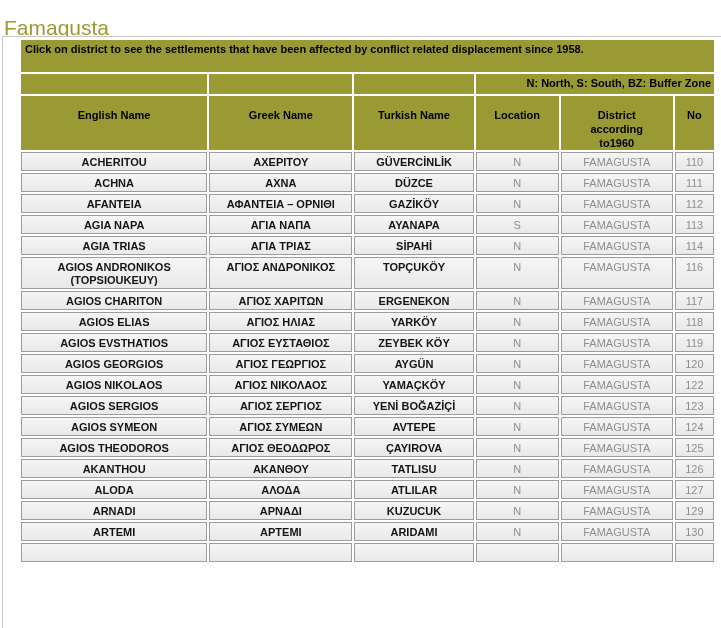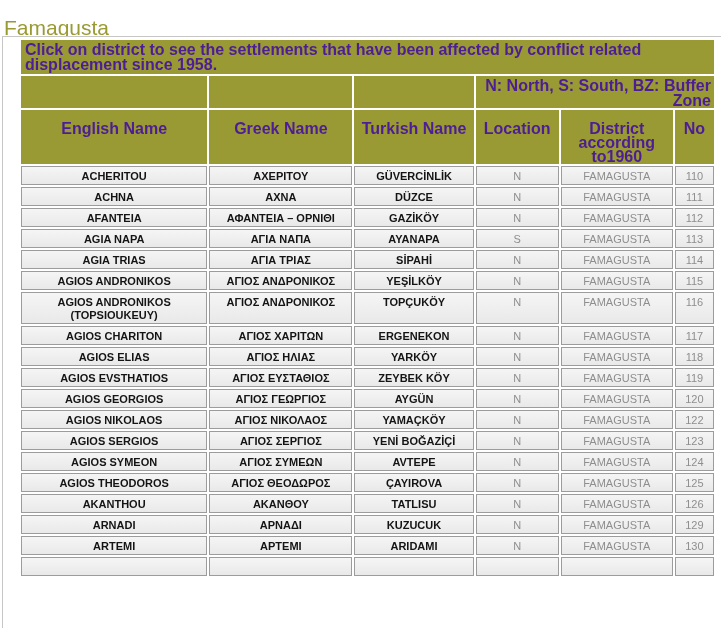--- a/index.html
+++ b/index.html
@@ -16,22 +16,22 @@
     border:1px solid #C6C6C6;border-bottom:none;
     padding:1px 0 0 16px;box-sizing:content-box;background:#fff;
   }
   table{
     border-collapse:separate;border-spacing:2px;table-layout:fixed;
     width:697px;
   }
   td,th{box-sizing:border-box;overflow:hidden;}
   
   .olive{
-    background:#9A9A35;color:#4c1d95;border:none;
-    font-size:16px;font-weight:bold;vertical-align:top;
+    background:#9A9A35;color:#000000;border:none;
+    font-size:11px;font-weight:bold;vertical-align:top;
   }
   td.banner-cell{height:32px;padding:2px 4px;line-height:15px;text-align:left;}
   td.note-spacer{height:20px;}
   td.note-cell{height:20px;padding:2px 3px 0 0;text-align:right;line-height:15px;margin-top:22px;}
   th.col-head{
     height:52px;padding:12px 2px 0 2px;text-align:center;line-height:14px;
     white-space:pre-line;
   }
   
   .data-row td, .sliver td{
@@ -119,28 +119,20 @@
 
   <tr class="data-row">
     <td class="name">AGIA TRIAS</td>
     <td class="name">ΑΓΙΑ ΤΡΙΑΣ</td>
     <td class="name">SİPAHİ</td>
     <td class="meta">N</td>
     <td class="meta">FAMAGUSTA</td>
     <td class="meta">114</td>
   </tr>
 
-  <tr class="data-row">
-    <td class="name">AGIOS ANDRONIKOS</td>
-    <td class="name">ΑΓΙΟΣ ΑΝΔΡΟΝΙΚΟΣ</td>
-    <td class="name">YEŞİLKÖY</td>
-    <td class="meta">N</td>
-    <td class="meta">FAMAGUSTA</td>
-    <td class="meta">115</td>
-  </tr>
 
   <tr class="data-row">
     <td class="name">AGIOS ANDRONIKOS (TOPSIOUKEUY)</td>
     <td class="name">ΑΓΙΟΣ ΑΝΔΡΟΝΙΚΟΣ</td>
     <td class="name">TOPÇUKÖY</td>
     <td class="meta">N</td>
     <td class="meta">FAMAGUSTA</td>
     <td class="meta">116</td>
   </tr>
 
@@ -219,20 +211,28 @@
 
   <tr class="data-row">
     <td class="name">AKANTHOU</td>
     <td class="name">ΑΚΑΝΘΟΥ</td>
     <td class="name">TATLISU</td>
     <td class="meta">N</td>
     <td class="meta">FAMAGUSTA</td>
     <td class="meta">126</td>
   </tr>
 
+  <tr class="data-row">
+    <td class="name">ALODA</td>
+    <td class="name">ΑΛΟΔΑ</td>
+    <td class="name">ATLILAR</td>
+    <td class="meta">N</td>
+    <td class="meta">FAMAGUSTA</td>
+    <td class="meta">127</td>
+  </tr>
 
 
   <tr class="data-row">
     <td class="name">ARNADI</td>
     <td class="name">ΑΡΝΑΔΙ</td>
     <td class="name">KUZUCUK</td>
     <td class="meta">N</td>
     <td class="meta">FAMAGUSTA</td>
     <td class="meta">129</td>
   </tr>

